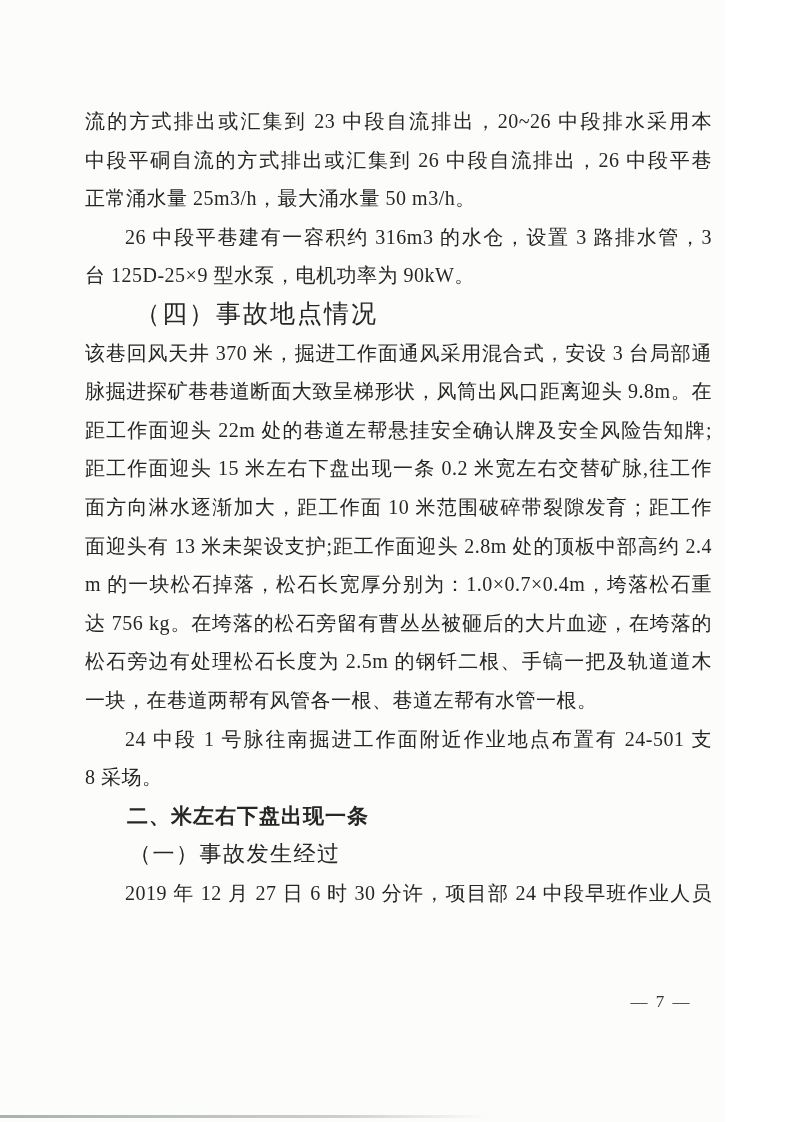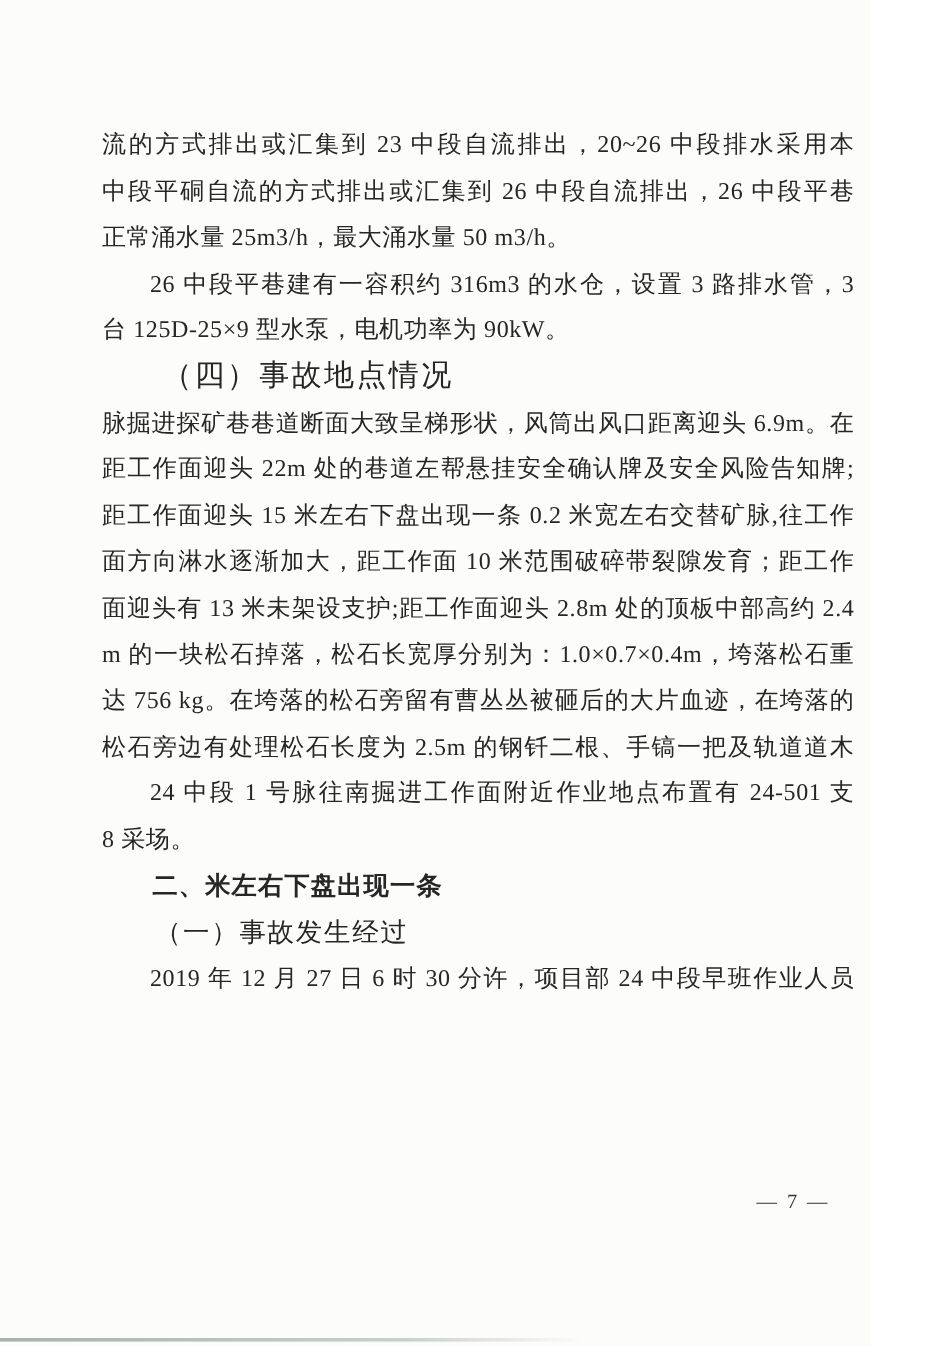--- a/index.html
+++ b/index.html
@@ -90,28 +90,30 @@
         <div class="line">正常涌水量 25m3/h，最大涌水量 50 m3/h。</div>
       </div>
       <div class="para body">
         <div class="line fill indent">26 中段平巷建有一容积约 316m3 的水仓，设置 3 路排水管，3</div>
         <div class="line">台 125D-25×9 型水泵，电机功率为 90kW。</div>
       </div>
       <div class="para heading-sub">
         <div class="line indent">（四）事故地点情况</div>
       </div>
       <div class="para body">
-        <div class="line fill">脉掘进探矿巷巷道断面大致呈梯形状，风筒出风口距离迎头 6.9m。在</div>
+        <div class="line fill">该巷回风天井 370 米，掘进工作面通风采用混合式，安设 3 台局部通</div>
+        <div class="line fill">脉掘进探矿巷巷道断面大致呈梯形状，风筒出风口距离迎头 9.8m。在</div>
         <div class="line fill">距工作面迎头 22m 处的巷道左帮悬挂安全确认牌及安全风险告知牌;</div>
         <div class="line fill">距工作面迎头 15 米左右下盘出现一条 0.2 米宽左右交替矿脉,往工作</div>
         <div class="line fill">面方向淋水逐渐加大，距工作面 10 米范围破碎带裂隙发育；距工作</div>
         <div class="line fill">面迎头有 13 米未架设支护;距工作面迎头 2.8m 处的顶板中部高约 2.4</div>
         <div class="line fill">m 的一块松石掉落，松石长宽厚分别为：1.0×0.7×0.4m，垮落松石重</div>
         <div class="line fill">达 756 kg。在垮落的松石旁留有曹丛丛被砸后的大片血迹，在垮落的</div>
         <div class="line fill">松石旁边有处理松石长度为 2.5m 的钢钎二根、手镐一把及轨道道木</div>
+        <div class="line">一块，在巷道两帮有风管各一根、巷道左帮有水管一根。</div>
       </div>
       <div class="para body">
         <div class="line fill indent">24 中段 1 号脉往南掘进工作面附近作业地点布置有 24-501 支</div>
         <div class="line">8 采场。</div>
       </div>
       <div class="para heading-main">
         <div class="line indent">二、米左右下盘出现一条</div>
       </div>
       <div class="para heading-kaiti">
         <div class="line indent">（一）事故发生经过</div>

